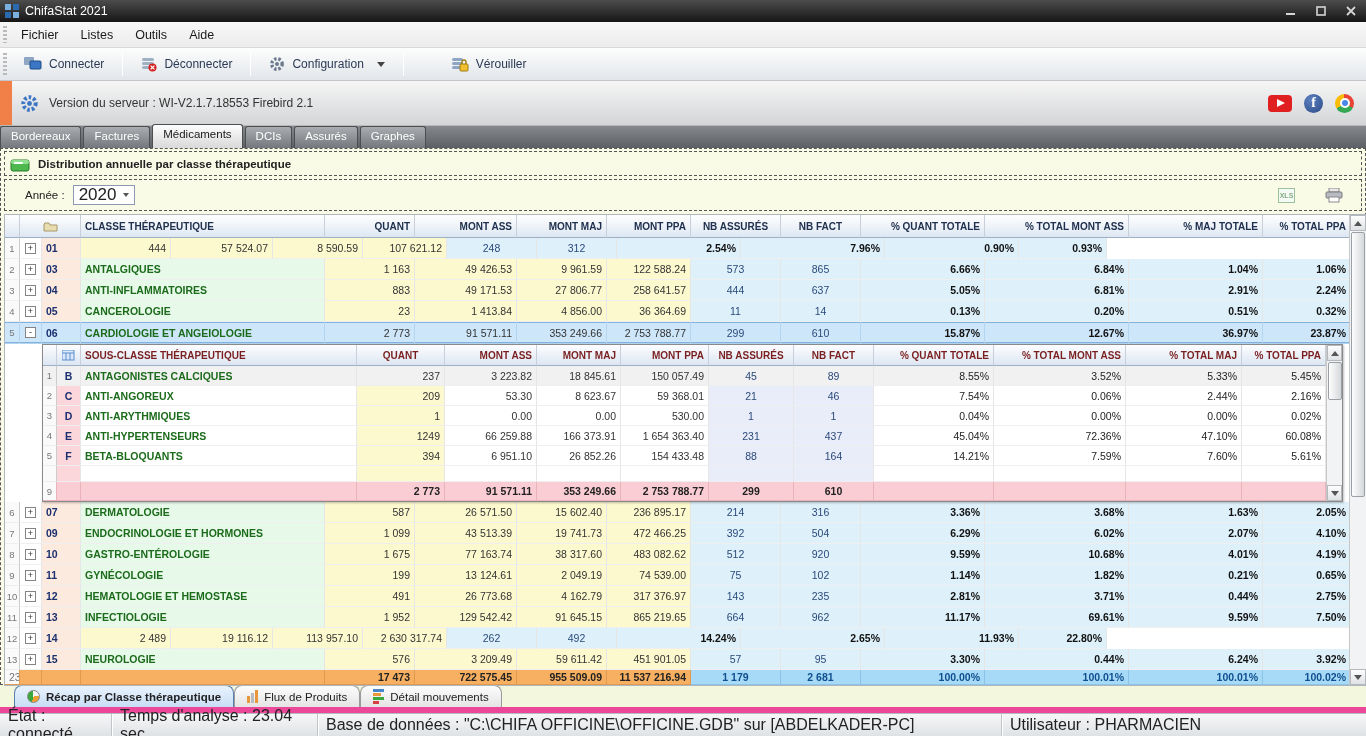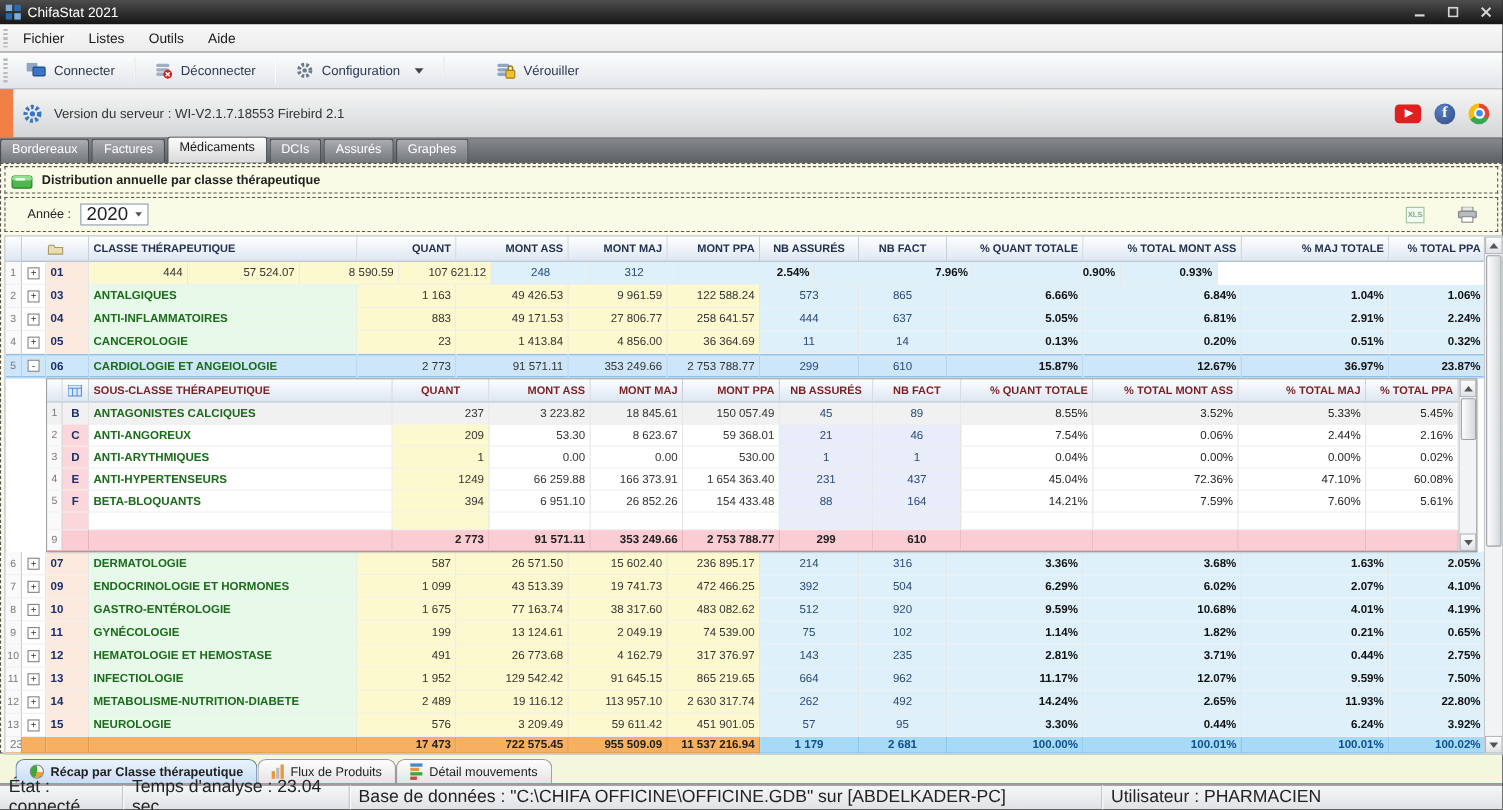--- a/index.html
+++ b/index.html
@@ -122,21 +122,21 @@
   .vscroll .arr { position:absolute; left:0; width:100%; height:16px; background:linear-gradient(#fdfdfd,#dfe2e5);
     border:1px solid #b5b9bd; display:flex; align-items:center; justify-content:center;}
   .vscroll .arr.up { top:0; } .vscroll .arr.dn { bottom:0; }
   .tri-up { width:0;height:0;border-left:4px solid transparent;border-right:4px solid transparent;border-bottom:5px solid #555;}
   .tri-dn { width:0;height:0;border-left:4px solid transparent;border-right:4px solid transparent;border-top:5px solid #555;}
   .thumb { position:absolute; left:1px; width:14px; background:linear-gradient(90deg,#fdfdfd,#d5d8db);
     border:1px solid #9aa0a6; border-radius:2px;}
   #sub-scroll { width:16px; }
   
   #bottom-tabs { height:28px; background:#f2f7dd; display:flex; align-items:flex-end; padding-left:14px;
-    border-bottom:1px solid #ec4899;}
+    border-bottom:6px solid #ec4899;}
   .btab { height:22px; display:flex; align-items:center; gap:6px; padding:0 12px; font-size:11.5px;
     background:linear-gradient(#fdfdfd,#e4e4e4); border:1px solid #9a9a9a; border-bottom:none;
     border-radius:8px 8px 0 0; color:#222; }
   .btab.active { background:linear-gradient(#eaf3fd,#c8ddf5); border-color:#5a7fae; font-weight:bold;}
   .pie-ico { width:13px; height:13px; border-radius:50%; border:1px solid #888;
     background:conic-gradient(#f5f5f5 0 25%, #f0a030 25% 55%, #3aa83a 55% 100%);}
   .barchart-ico { display:flex; align-items:flex-end; gap:1px; height:13px;}
   .barchart-ico i { width:3px; background:#e8983a; display:block;}
   .barchart-ico i:nth-child(2){ background:#b8bcc0; }
   .hbars-ico { display:flex; flex-direction:column; gap:1px; }
@@ -640,31 +640,30 @@
           </div>
           <div class="cell c-code bg-code code">13</div>
           <div class="cell c-name bg-name name">INFECTIOLOGIE</div>
           <div class="cell c-quant bg-yel ar">1 952</div>
           <div class="cell c-ma bg-yel ar">129 542.42</div>
           <div class="cell c-mm bg-yel ar">91 645.15</div>
           <div class="cell c-mp bg-yel ar">865 219.65</div>
           <div class="cell c-na bg-blu ac nb">664</div>
           <div class="cell c-nf bg-blu ac nb">962</div>
           <div class="cell c-pq bg-blu ar pct">11.17%</div>
-          <div class="cell c-pma bg-blu ar pct">12.07%</div>
+          <div class="cell c-pma bg-blu ar pct">69.61%</div>
           <div class="cell c-pmj bg-blu ar pct">9.59%</div>
           <div class="cell c-ppa bg-blu ar pct">7.50%</div>
         </div>
         <div class="row">
           <div class="cell c-num rn">12</div>
           <div class="cell c-expand">
             <span class="exp">+</span>
           </div>
           <div class="cell c-code bg-code code">14</div>
-          <div class="cell c-name bg-name name">METABOLISME-NUTRITION-DIABETE</div>
           <div class="cell c-quant bg-yel ar">2 489</div>
           <div class="cell c-ma bg-yel ar">19 116.12</div>
           <div class="cell c-mm bg-yel ar">113 957.10</div>
           <div class="cell c-mp bg-yel ar">2 630 317.74</div>
           <div class="cell c-na bg-blu ac nb">262</div>
           <div class="cell c-nf bg-blu ac nb">492</div>
           <div class="cell c-pq bg-blu ar pct">14.24%</div>
           <div class="cell c-pma bg-blu ar pct">2.65%</div>
           <div class="cell c-pmj bg-blu ar pct">11.93%</div>
           <div class="cell c-ppa bg-blu ar pct">22.80%</div>

